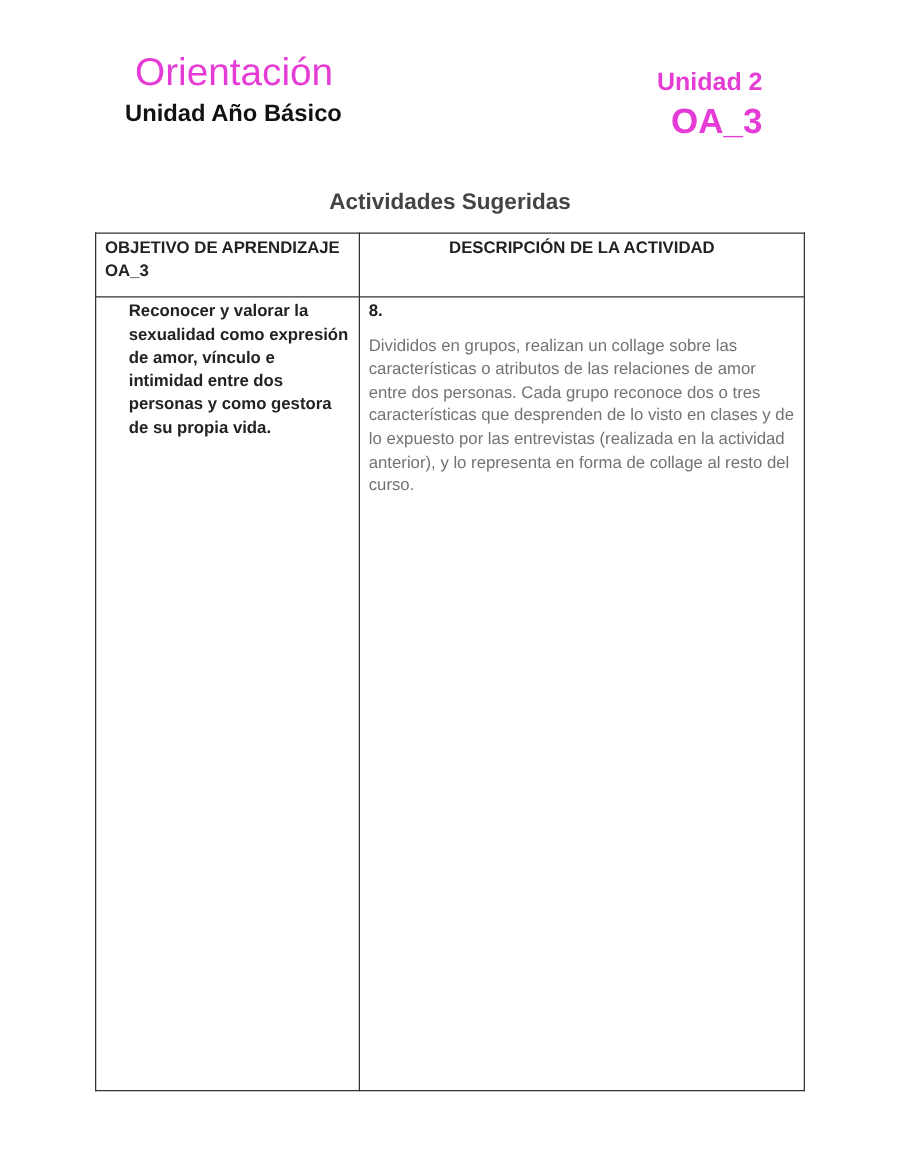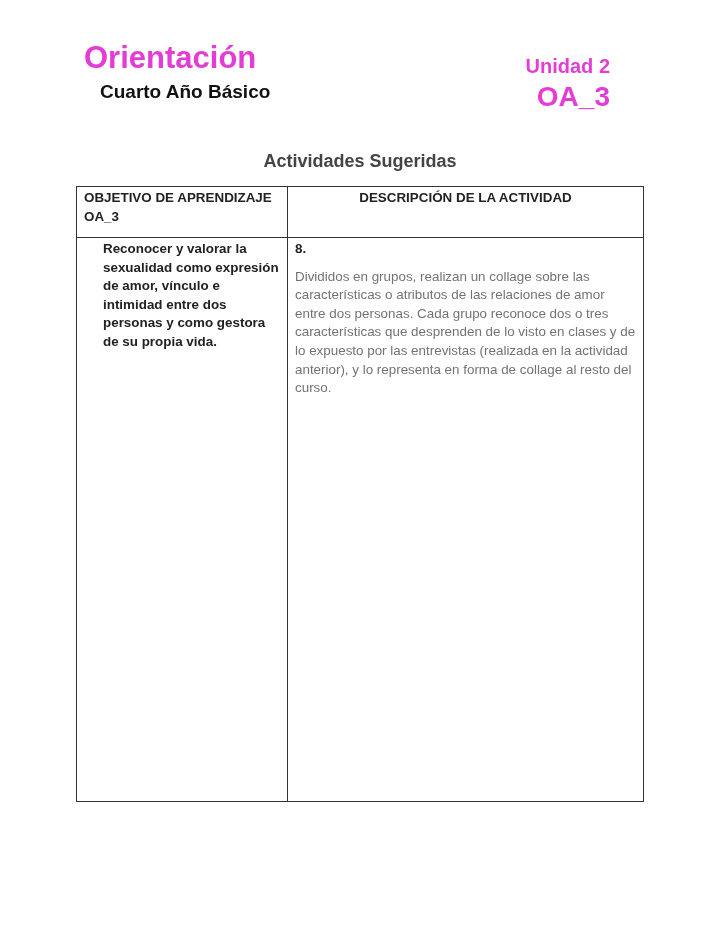--- a/index.html
+++ b/index.html
@@ -1,35 +1,35 @@
 <!DOCTYPE html>
 <html><head>
   <meta charset="utf-8">
   <style>
     html, body { margin:0; padding:0; background:#fff; }
     body { width:720px; height:932px; position:relative; font-family:"Liberation Sans", sans-serif; color:#000; overflow:hidden; }
-    .title { position:absolute; left:84px; top:42px; font-size:31px; font-weight:bold; color:#e53cd6; line-height:1; }
+    .title { position:absolute; left:108px; top:42px; font-size:31px; font-weight:normal; color:#e53cd6; line-height:1; }
     .subtitle { position:absolute; left:100px; top:82px; font-size:19px; font-weight:bold; color:#111; line-height:1; }
     .unit { position:absolute; right:110px; top:56px; font-size:20px; font-weight:bold; color:#e53cd6; line-height:1; }
     .oa { position:absolute; right:110px; top:83px; font-size:28px; font-weight:bold; color:#e53cd6; line-height:1; text-align:right; }
     .section-title { position:absolute; left:0; width:720px; top:151px; text-align:center; font-size:18px; font-weight:bold; color:#444; }
-    table { position:absolute; left:76px; top:186px; width:568px; height:616px; border-collapse:collapse; }
+    table { position:absolute; left:76px; top:186px; width:568px; height:687px; border-collapse:collapse; }
     td { border:1.5px solid #333; vertical-align:top; padding:2px 7px; font-size:13.4px; line-height:18.6px; }
     .col1 { width:177px; }
     .hdr td { height:46px; font-weight:bold; color:#222; }
     .hdr .c2 { text-align:center;margin-top:35px; }
     .obj { font-weight:bold; color:#222;padding-left:26px; }
     .num { font-weight:bold; color:#222; margin-bottom:9px; }
     .desc { color:#737373; }
   </style>
 </head>
 <body>
 
 <div class="title">Orientación</div>
-<div class="subtitle">Cuarto Año Básico</div>
+<div class="subtitle">Unidad Año Básico</div>
 <div class="unit">Unidad 2</div>
 <div class="oa">OA_3</div>
 
 <div class="section-title">Actividades Sugeridas</div>
 
 <table>
   <tbody>
       <tr class="hdr">
     <td class="col1">OBJETIVO DE APRENDIZAJE OA_3</td>
     <td class="c2">DESCRIPCIÓN DE LA ACTIVIDAD</td>

